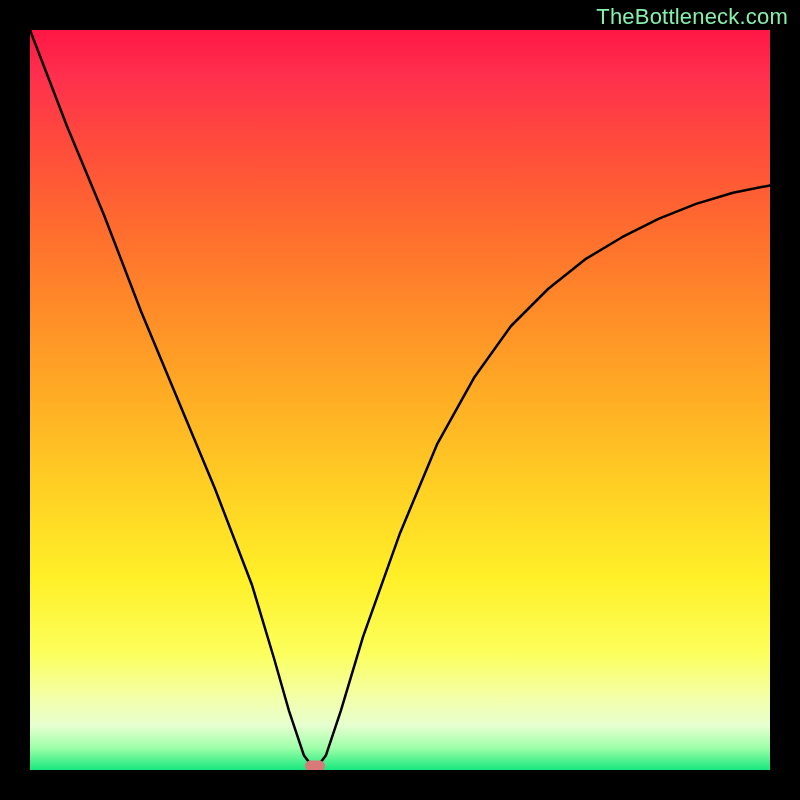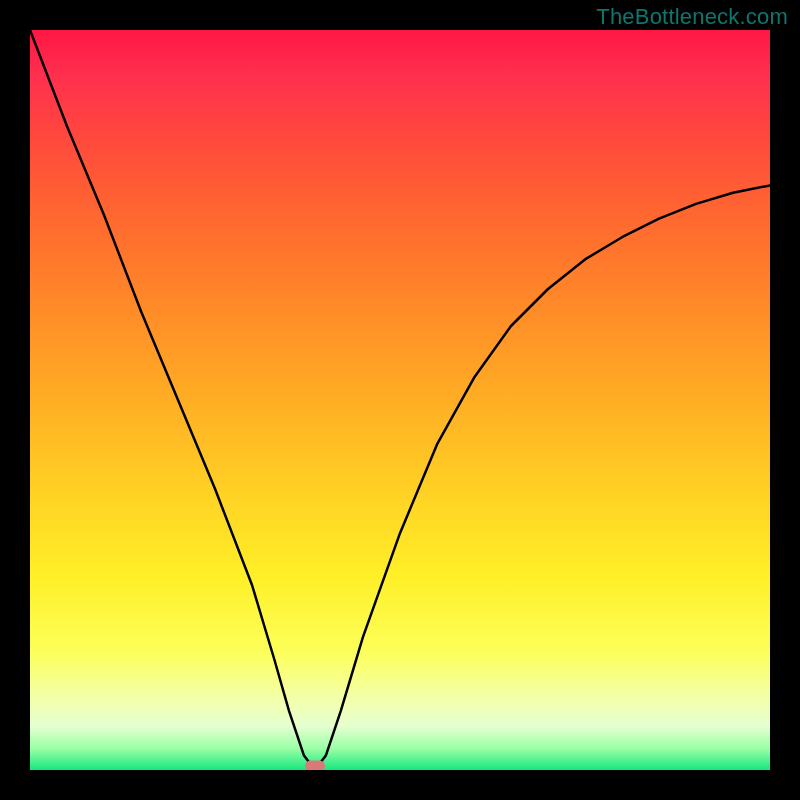--- a/index.html
+++ b/index.html
@@ -16,21 +16,21 @@
     left: 0;
     top: 0;
     width: 800px;
     height: 800px;
     background: #000;
   }
   .watermark {
     position: absolute;
     top: 4px;
     right: 12px;
-    color: #0f766e;
+    color: #86efac;
     font-size: 22px;
     font-weight: 500;
     z-index: 10;
     letter-spacing: 0.2px;
   }
   .plot {
     position: absolute;
     left: 30px;
     top: 30px;
     width: 740px;

